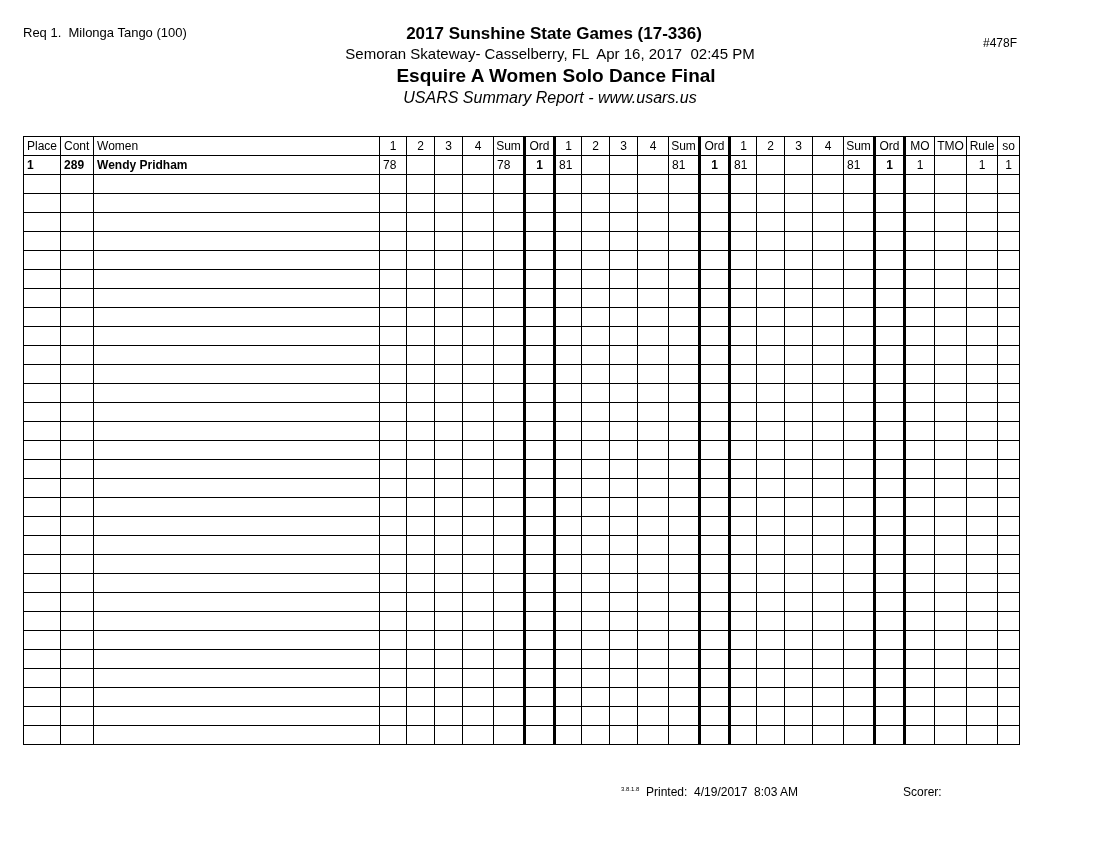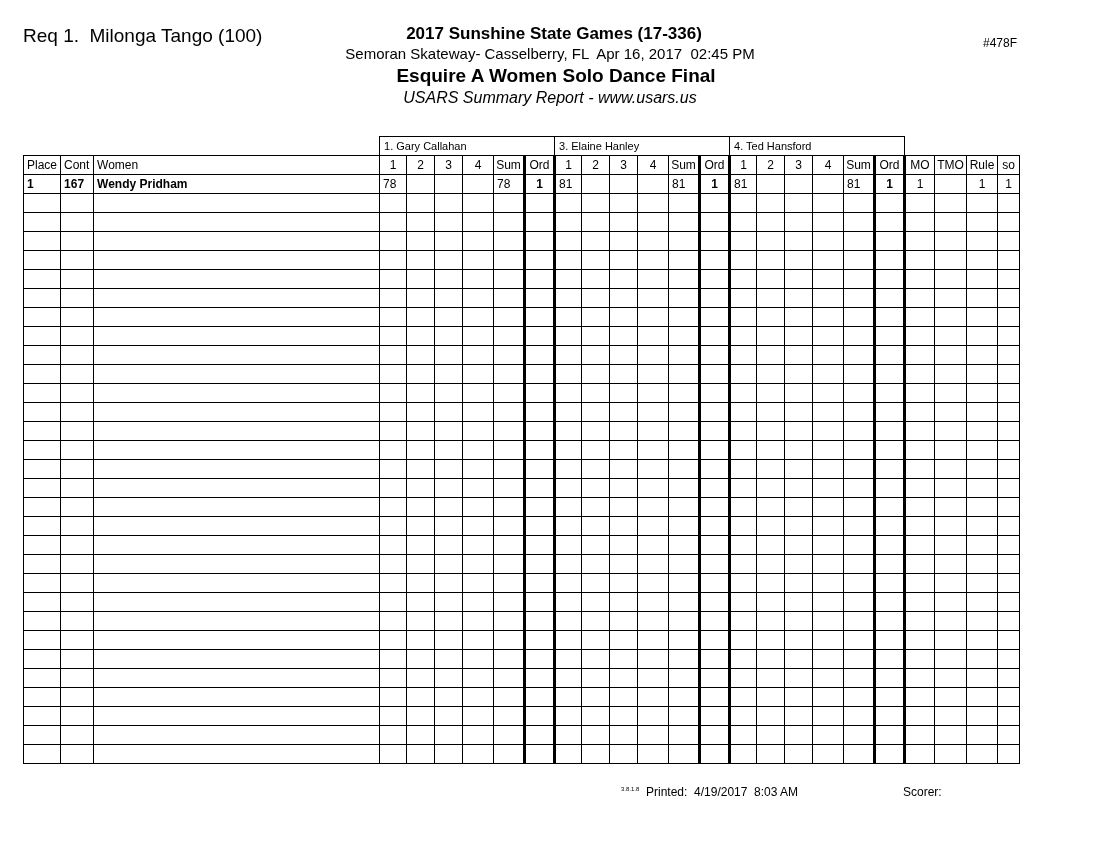--- a/index.html
+++ b/index.html
@@ -6,21 +6,21 @@
   html, body { background: #ffffff; }
   body {
     width: 1100px; height: 850px;
     position: relative;
     font-family: "Liberation Sans", sans-serif;
     color: #000;
     overflow: hidden;
   }
   .pre { white-space: pre; }
 
-  .req-label { position: absolute; top: 25px; left: 23px; font-size: 19px; }
+  .req-label { position: absolute; top: 25px; left: 23px; font-size: 13px; }
   .report-number { position: absolute; top: 36px; right: 83px; font-size: 12px; font-weight: normal; }
 
   .center-head { position: absolute; top: 24px; left: 0; width: 100%; text-align: center; }
   .center-head .title  { font-size: 17px; font-weight: bold; line-height: 20px; padding-left: 8px; }
   .center-head .venue  { font-size: 15px; line-height: 20px; }
   .center-head .event  { font-size: 19px; font-weight: bold; line-height: 23px; padding-left: 12px; }
   .center-head .report { font-size: 16px; line-height: 21px; font-style: italic; }
 
   table.score-table {
     position: absolute; left: 23px; top: 136px;
@@ -82,27 +82,20 @@
       <col style="width: 31px;">
       <col style="width: 31px;">
       <col style="width: 30px;">
       <col style="width: 30px;">
       <col style="width: 32px;">
       <col style="width: 31px;">
       <col style="width: 22px;">
     </colgroup>
   <thead id="thead">
       <tr>
-        <td class="nb" colspan="3"></td>
-        <td class="judgebox" colspan="6">1.  Gary Callahan</td>
-        <td class="judgebox" colspan="6">3.  Elaine Hanley</td>
-        <td class="judgebox" colspan="6">4.  Ted Hansford</td>
-        <td class="nb" colspan="4"></td>
-      </tr>
-      <tr>
         <td>Place</td>
         <td>Cont</td>
         <td>Women</td>
         <td class="c">1</td>
         <td class="c">2</td>
         <td class="c">3</td>
         <td class="c">4</td>
         <td class="c">Sum</td>
         <td class="c thick">Ord</td>
         <td class="c">1</td>
@@ -119,21 +112,21 @@
         <td class="c thick">Ord</td>
         <td class="c">MO</td>
         <td class="c">TMO</td>
         <td class="c">Rule</td>
         <td class="c">so</td>
       </tr>
     </thead>
   <tbody id="tbody">
       <tr>
         <td class="b">1</td>
-        <td class="b">167</td>
+        <td class="b">289</td>
         <td class="b">Wendy Pridham</td>
         <td>78</td>
         <td></td>
         <td></td>
         <td></td>
         <td>78</td>
         <td class="c b thick">1</td>
         <td>81</td>
         <td></td>
         <td></td>

